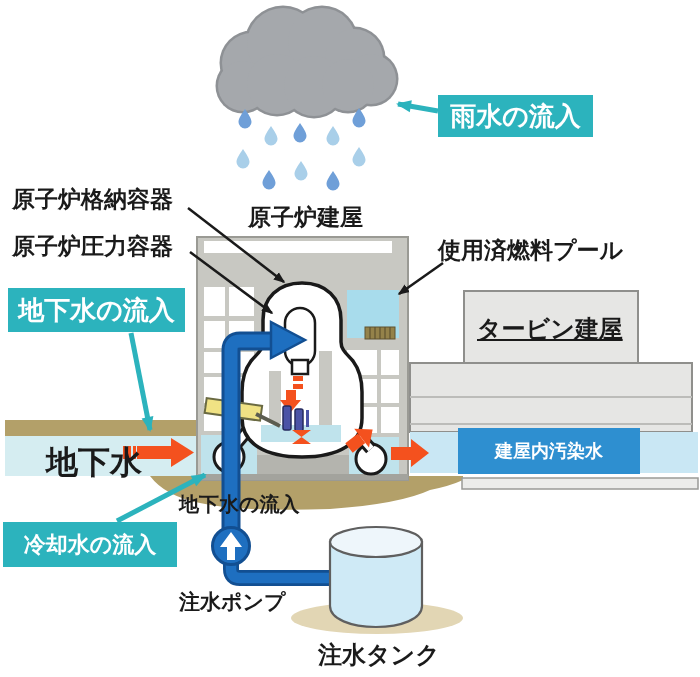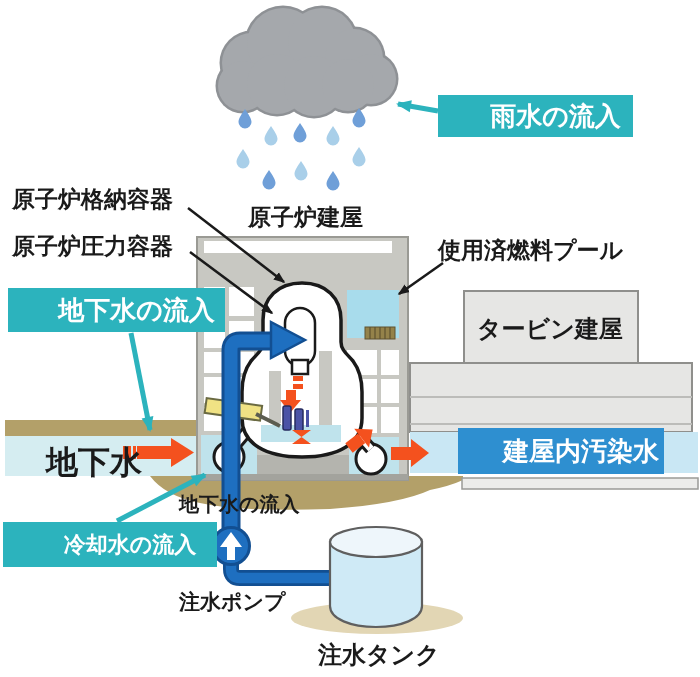--- a/index.html
+++ b/index.html
@@ -7,21 +7,21 @@
     position:relative;width:700px;height:677px;background:#ffffff;overflow:hidden;
     font-family:"DejaVu Sans","Liberation Sans",sans-serif;
   }
   #art{position:absolute;left:0;top:0;width:700px;height:677px;}
   .lbl{
     position:absolute;color:#1a1a1a;font-weight:bold;white-space:nowrap;
     line-height:1.1;letter-spacing:0px;
   }
   .tag{
     position:absolute;color:#ffffff;font-weight:bold;text-align:center;white-space:nowrap;
-    background:#2cb3bd;display:flex;align-items:center;justify-content:center;padding-left:40px;
+    background:#2cb3bd;display:flex;align-items:center;justify-content:center;
   }
   .tag-blue{background:#2e8fd0;}
 </style>
 </head>
 <body>
 
 <div id="stage">
 
 <svg id="art" viewBox="0 0 700 677">
   <defs>
@@ -203,25 +203,25 @@
 <div class="lbl" style="left:12px;top:187px;font-size:23px;">原子炉格納容器</div>
 
 <div class="lbl" style="left:12px;top:234px;font-size:23px;">原子炉圧力容器</div>
 
 <div class="lbl" style="left:248px;top:205px;font-size:23px;">原子炉建屋</div>
 
 <div class="lbl" style="left:438px;top:238px;font-size:23px;">使用済燃料プール</div>
 
 <div class="tag" style="left:8px;top:288px;width:177px;height:44px;font-size:26px;">地下水の流入</div>
 
-<div class="lbl" style="left:477px;top:316px;font-size:24px;">タービン建屋</div>
+<div class="lbl" style="left:477px;top:316px;font-size:24px;text-decoration:underline;">タービン建屋</div>
 
 <div class="lbl" style="left:46px;top:445px;font-size:32px;">地下水</div>
 
-<div class="tag tag-blue" style="left:458px;top:428px;width:166px;height:46px;font-size:26px;">建屋内汚染水</div>
+<div class="tag tag-blue" style="left:458px;top:428px;width:182px;height:46px;font-size:18px;">建屋内汚染水</div>
 
 <div class="lbl" style="left:179px;top:493px;font-size:20px;">地下水の流入</div>
 
 <div class="tag" style="left:3px;top:522px;width:174px;height:45px;font-size:22px;">冷却水の流入</div>
 
 <div class="lbl" style="left:179px;top:591px;font-size:21px;">注水ポンプ</div>
 
 <div class="lbl" style="left:318px;top:642px;font-size:24px;">注水タンク</div>
 
 </div>

